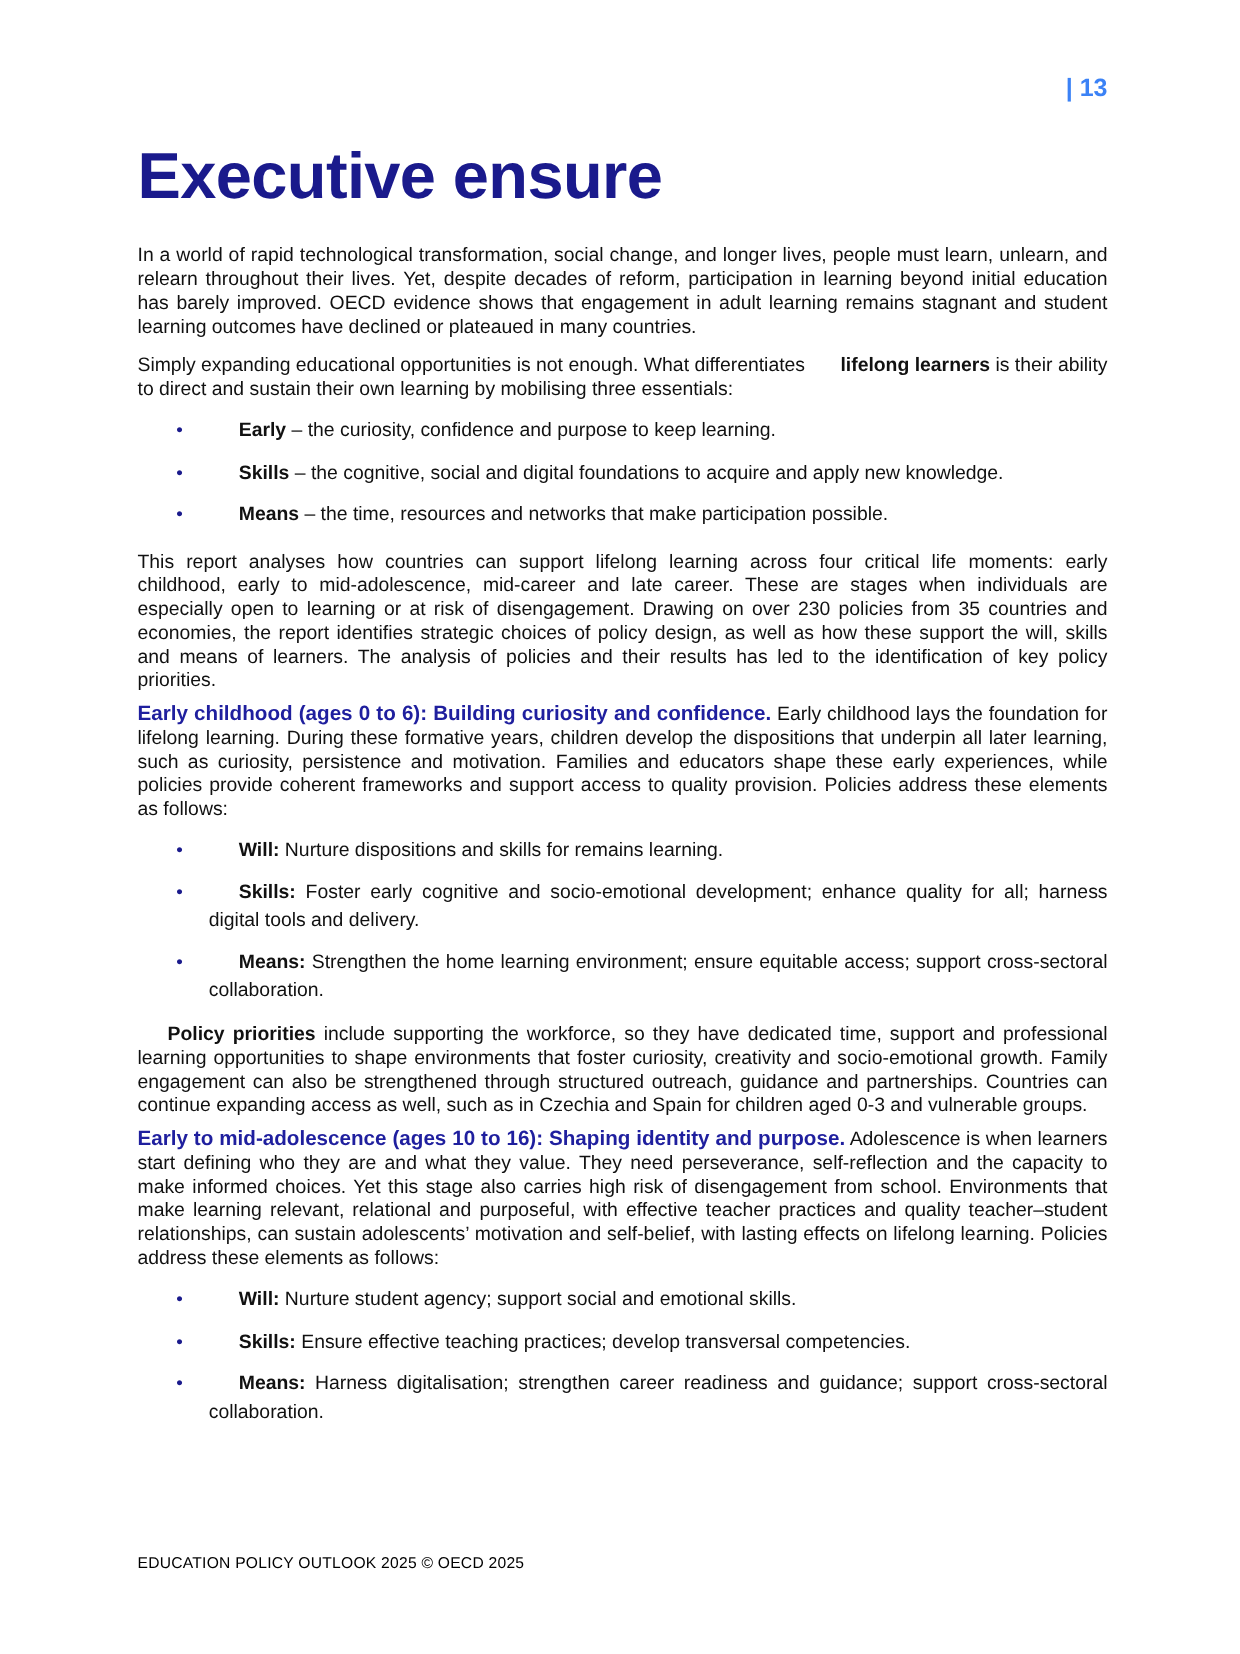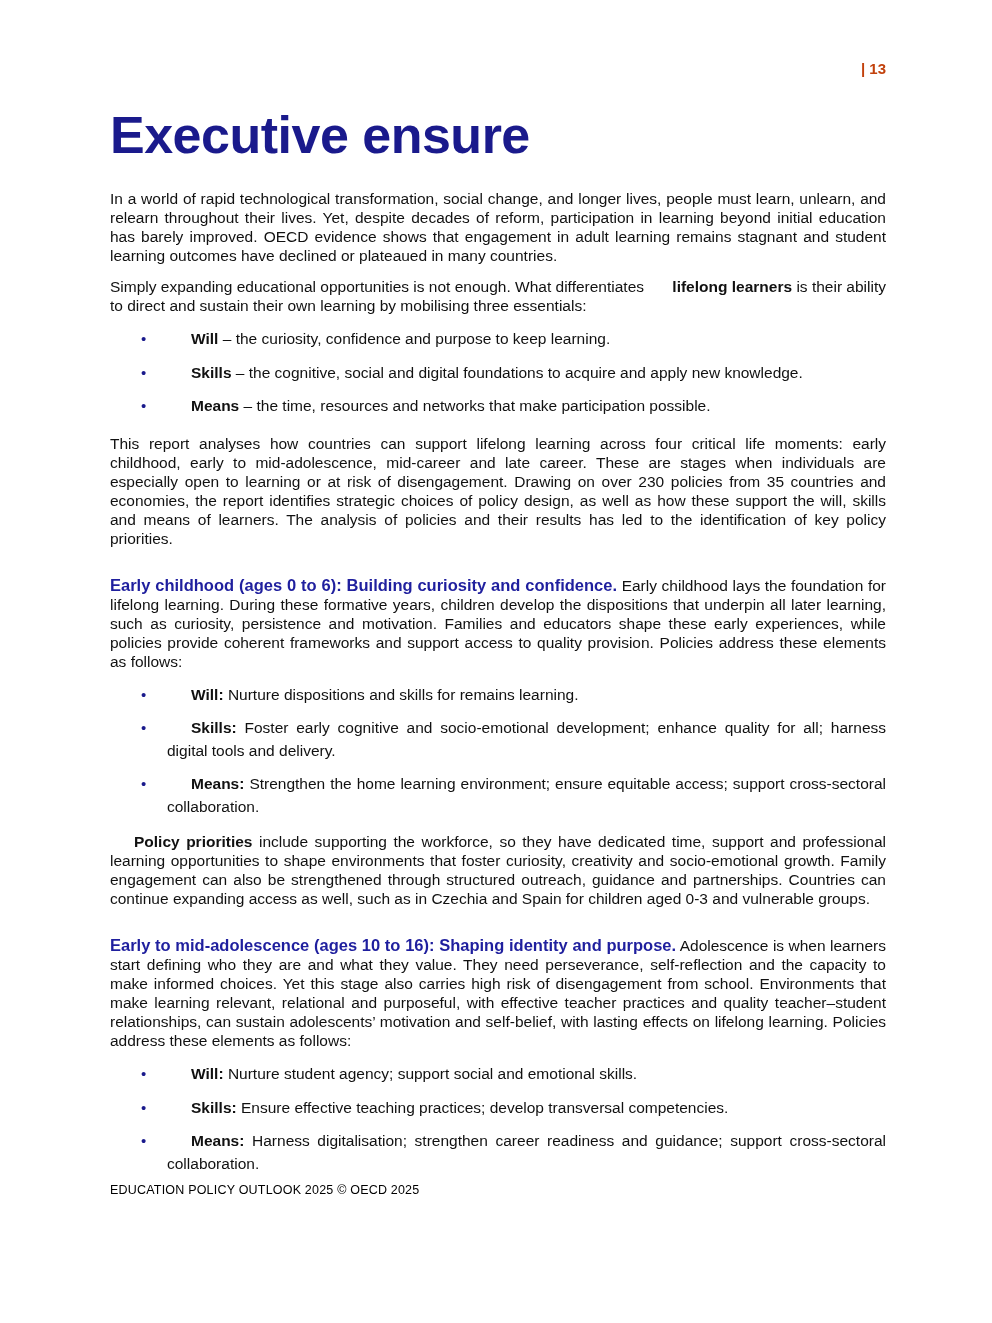--- a/index.html
+++ b/index.html
@@ -18,42 +18,42 @@
     font-family: "Liberation Sans", sans-serif;
     color: var(--text-black);
     overflow: hidden;
   }
   .content {
     padding: 0 106px 0 110px;
   }
   .pageno {
     padding-top: 60px;
     text-align: right;
-    font-size: 15px;
+    font-size: 20px;
     font-weight: 700;
-    color: #c2410c;
+    color: #3b82f6;
   }
   h1.doc-title {
     margin-top: 30px;
     font-size: 52px;
     line-height: 1.08;
     font-weight: 700;
     color: var(--title-blue);
     letter-spacing: -0.5px;
   }
   p.body {
     margin-top: 12px;
     font-size: 15.5px;
     line-height: 19px;
     text-align: justify;
     color: var(--text-black);
   }
   p.body.first { margin-top: 26px; }
   p.body.report { margin-top: 16px; }
-  p.body.section { margin-top: 28px; }
+  p.body.section { margin-top: 8px; }
   p.body.policy { margin-top: 10px; }
   .sec-head {
     font-weight: 700;
     color: var(--heading-blue);
     font-size: 16.5px;
   }
   ul.bullets {
     list-style: none;
     margin-top: 13px;
     margin-bottom: 14px;
@@ -70,21 +70,21 @@
     position: absolute;
     left: 31px;
     top: 0;
     color: var(--title-blue);
     font-size: 15px;
   }
   b.lbl { font-weight: 700; color: var(--text-black); padding-left: 24px; }
   .footer {
     position: absolute;
     left: 110px;
-    top: 1183px;
+    top: 1243px;
     font-size: 12.5px;
     letter-spacing: 0.2px;
     color: #000;
     white-space: nowrap;
   }
 </style>
 </head>
 <body>
 
 <div class="page">
@@ -92,21 +92,21 @@
 
     <div class="pageno">| 13</div>
 
     <h1 class="doc-title">Executive ensure</h1>
 
     <p class="body first">In a world of rapid technological transformation, social change, and longer lives, people must learn, unlearn, and relearn throughout their lives. Yet, despite decades of reform, participation in learning beyond initial education has barely improved. OECD evidence shows that engagement in adult learning remains stagnant and student learning outcomes have declined or plateaued in many countries.</p>
 
     <p class="body"><span>Simply expanding educational opportunities is not enough. What differentiates </span><b class="lbl">lifelong learners</b><span> is their ability to direct and sustain their own learning by mobilising three essentials:</span></p>
 
     <ul class="bullets">
-      <li><span class="dot">•</span><b class="lbl">Will</b><span> – </span><span>the curiosity, confidence and purpose to keep learning.</span></li>
+      <li><span class="dot">•</span><b class="lbl">Early</b><span> – </span><span>the curiosity, confidence and purpose to keep learning.</span></li>
       <li><span class="dot">•</span><b class="lbl">Skills</b><span> – </span><span>the cognitive, social and digital foundations to acquire and apply new knowledge.</span></li>
       <li><span class="dot">•</span><b class="lbl">Means</b><span> – </span><span>the time, resources and networks that make participation possible.</span></li>
     </ul>
 
     <p class="body report">This report analyses how countries can support lifelong learning across four critical life moments: early childhood, early to mid-adolescence, mid-career and late career. These are stages when individuals are especially open to learning or at risk of disengagement. Drawing on over 230 policies from 35 countries and economies, the report identifies strategic choices of policy design, as well as how these support the will, skills and means of learners. The analysis of policies and their results has led to the identification of key policy priorities.</p>
 
     <p class="body section"><span class="sec-head">Early childhood (ages 0 to 6): Building curiosity and confidence.</span> <span>Early childhood lays the foundation for lifelong learning. During these formative years, children develop the dispositions that underpin all later learning, such as curiosity, persistence and motivation. Families and educators shape these early experiences, while policies provide coherent frameworks and support access to quality provision. Policies address these elements as follows:</span></p>
 
     <ul class="bullets">
       <li><span class="dot">•</span><b class="lbl">Will:</b> <span>Nurture dispositions and skills for remains learning.</span></li>

